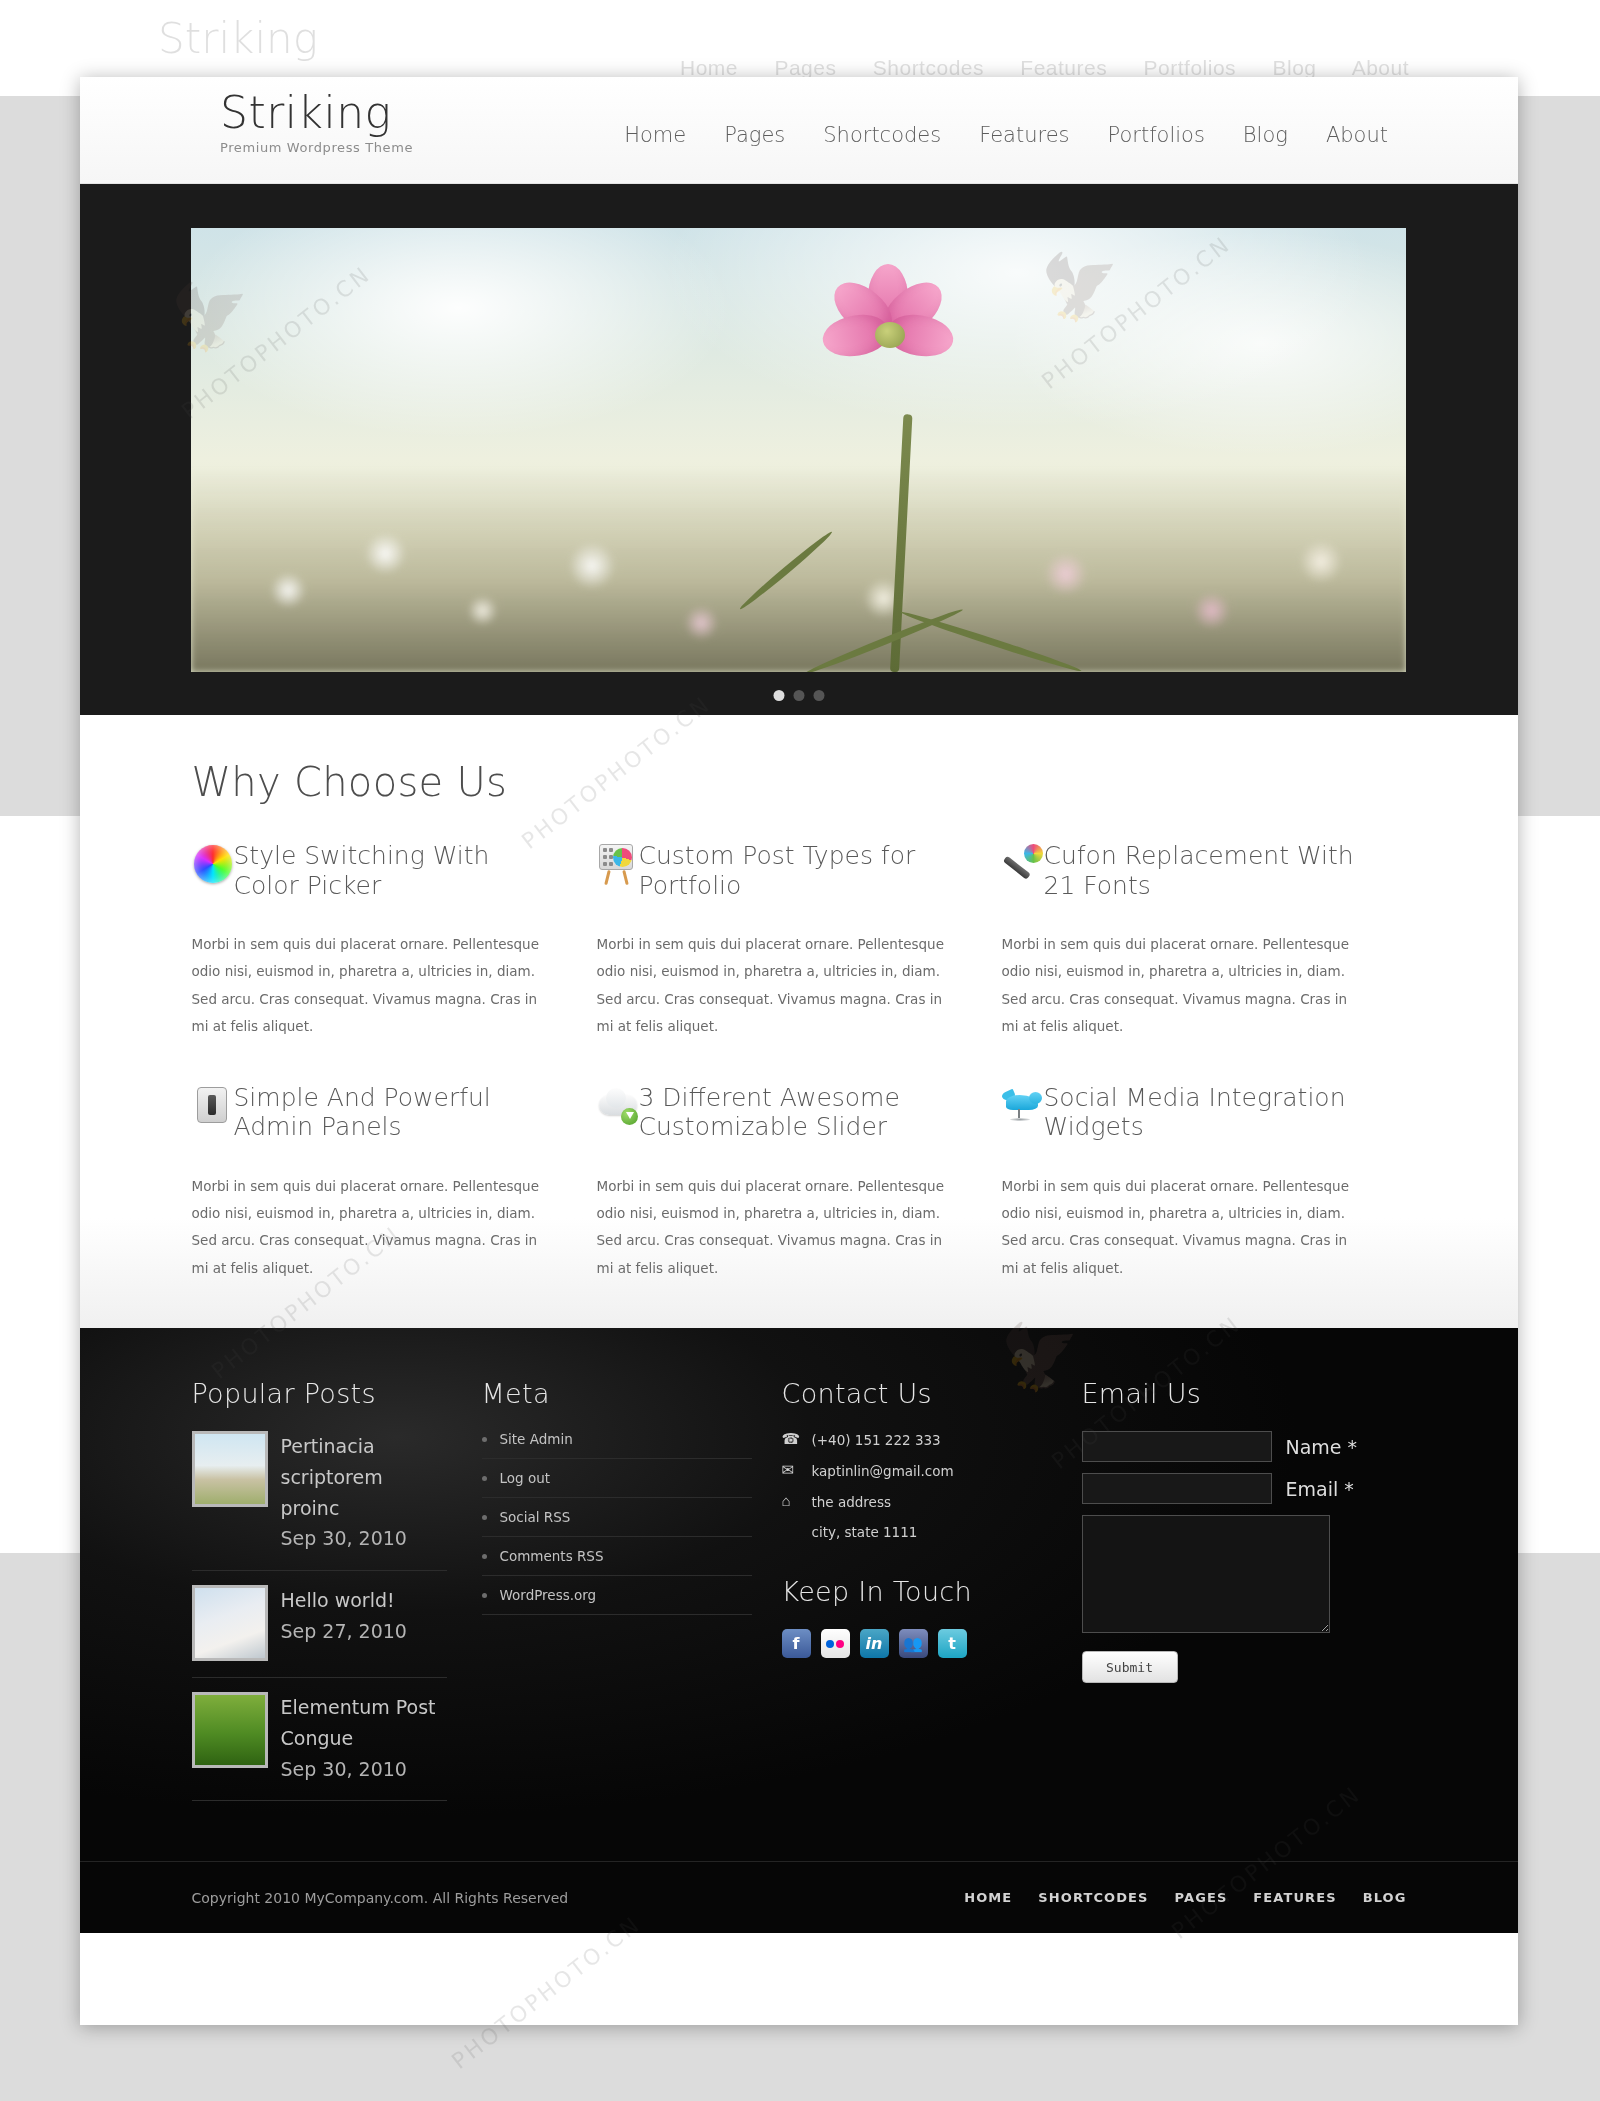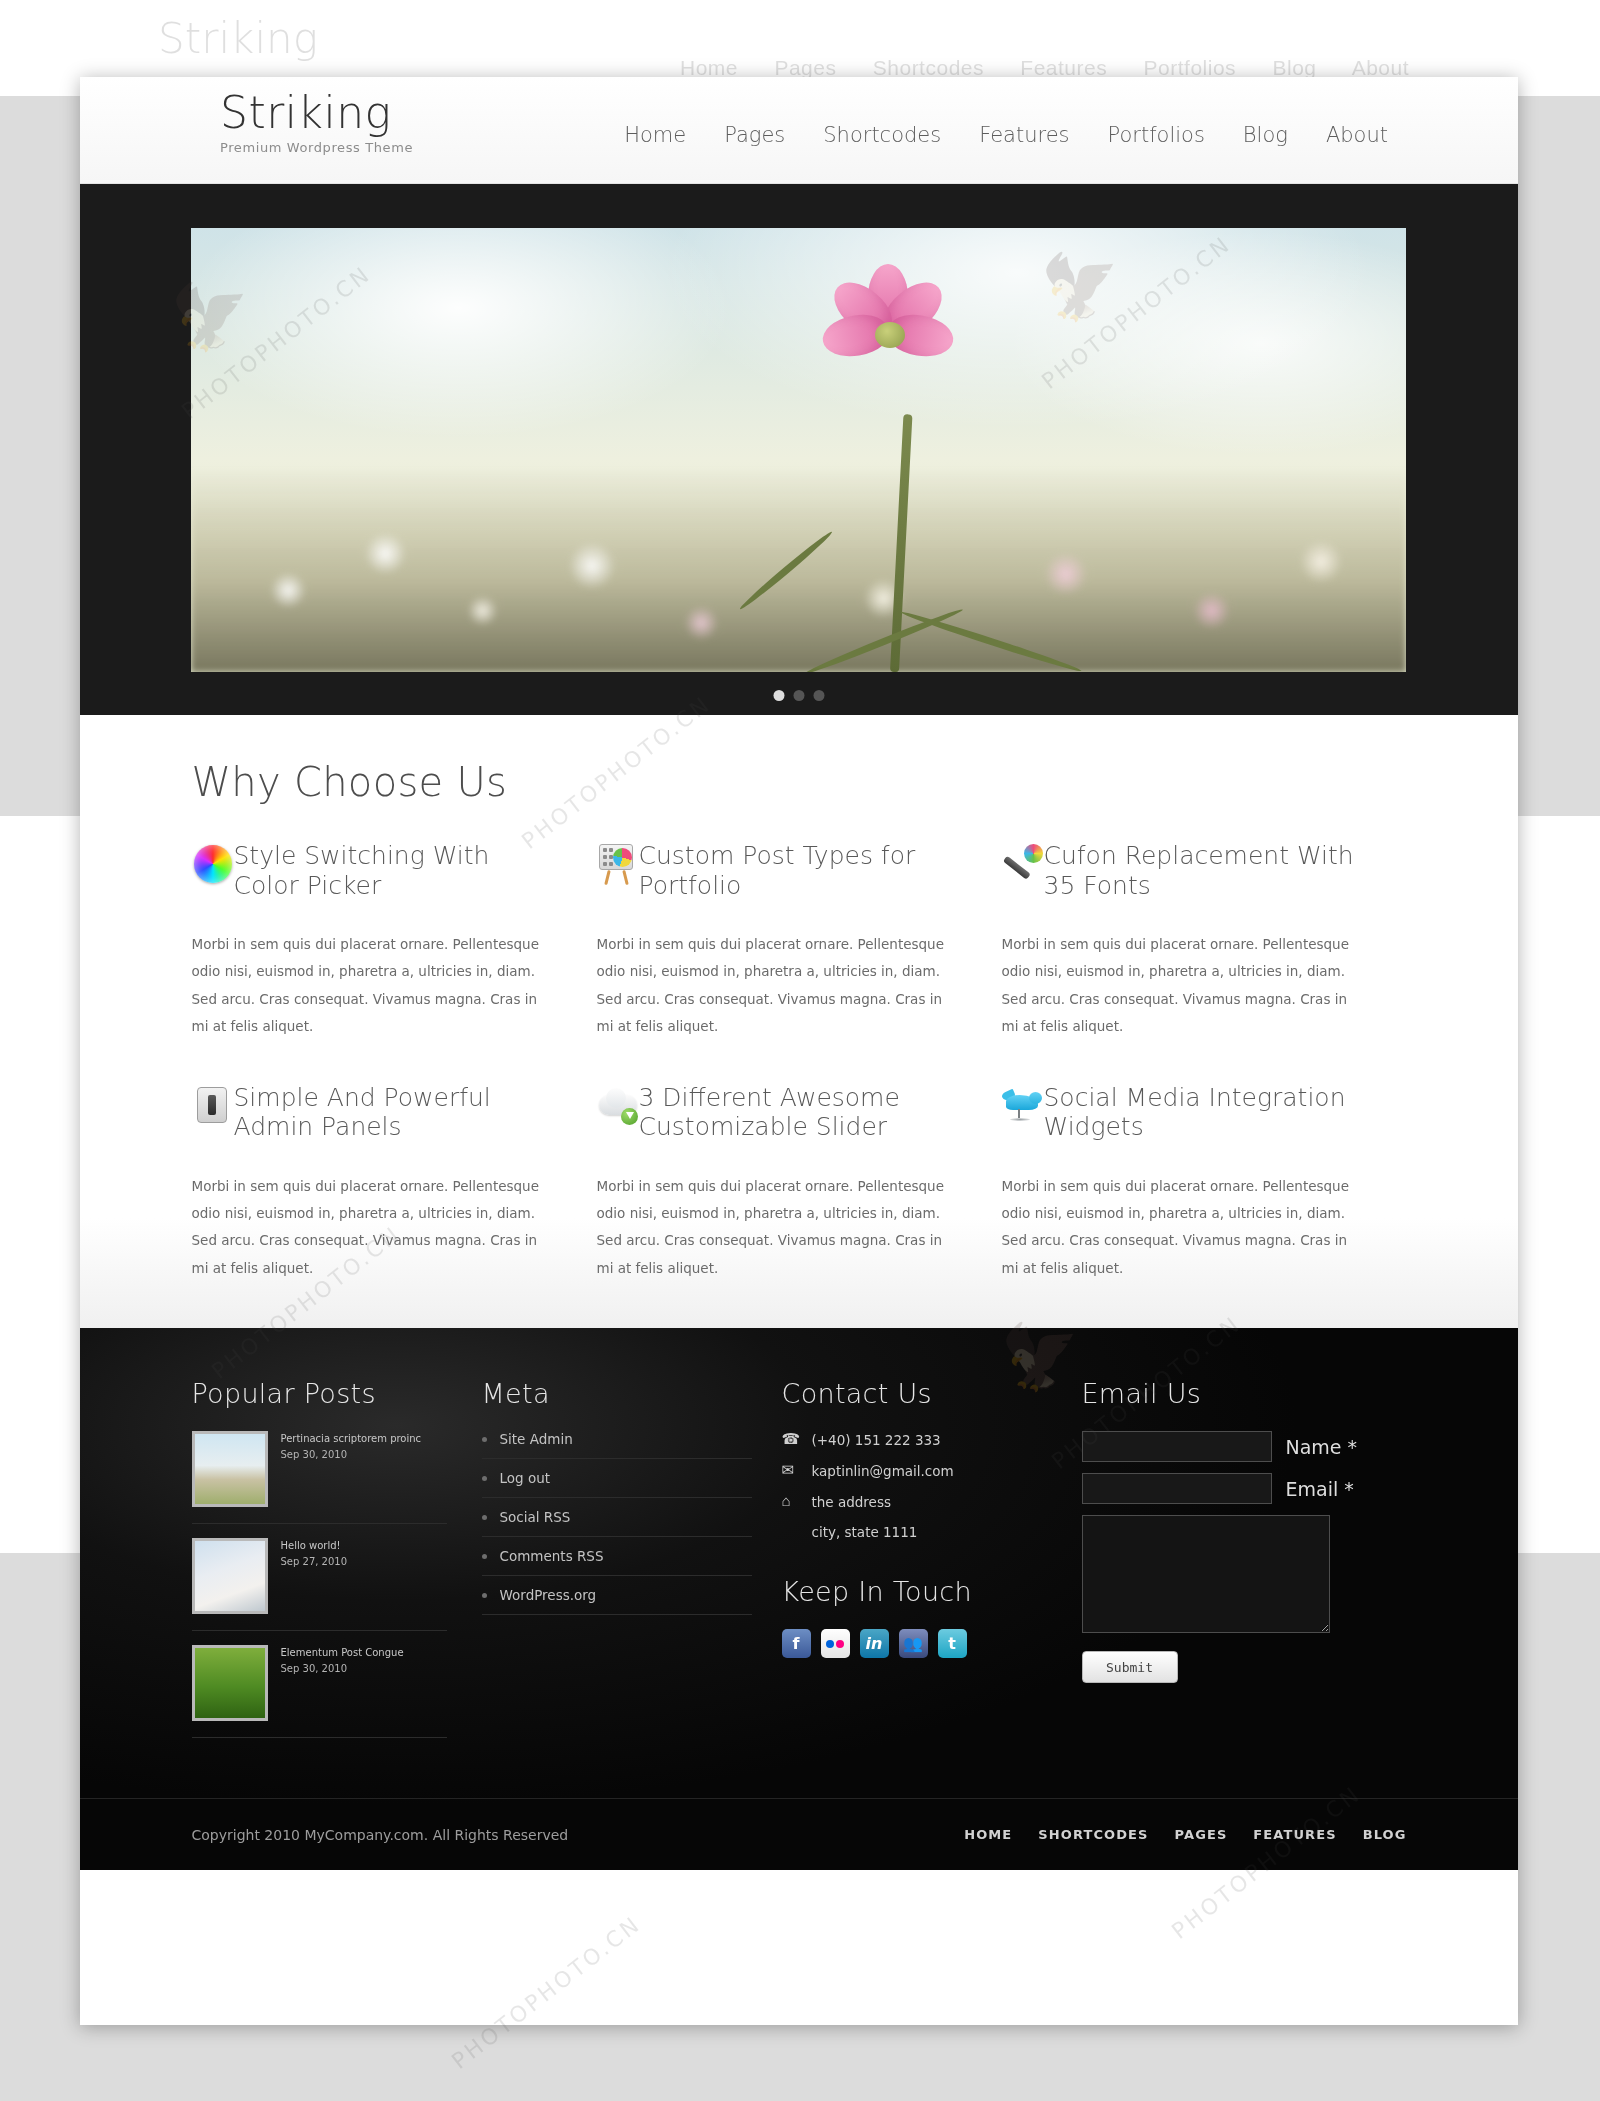--- a/index.html
+++ b/index.html
@@ -293,21 +293,21 @@
     border-bottom: 1px solid #2c2c2c;
     width: 255px;
   }
   .thumb {
     width: 76px; height: 76px; flex: 0 0 76px;
     border: 3px solid #b9b9b9; background: #777;
   }
   .thumb.t1 { background: linear-gradient(180deg,#cfe6f2 0%,#e7eef0 45%,#c9c2a4 65%,#9fae6d 100%); }
   .thumb.t2 { background: linear-gradient(160deg,#cfe0ee 0%,#e9edf2 40%,#f3f1ee 70%,#bfc8cf 100%); }
   .thumb.t3 { background: linear-gradient(180deg,#7fae3c 0%,#4f8b23 55%,#2f6312 100%); }
-  .post-txt { font-size: 10px; line-height: 1.62; color: #c8c8c8;
+  .post-txt { font-size: 19px; line-height: 1.62; color: #c8c8c8;
               font-family: "DejaVu Sans", sans-serif; }
   .post-date { color: #b4b4b4; }
 
   .meta-list { list-style: none; width: 270px; }
   .meta-list li {
     font-size: 13.5px; color: #c3c3c3; padding: 0 0 11px 18px;
     margin-bottom: 11px; border-bottom: 1px solid #2c2c2c; position: relative;
     font-family: "DejaVu Sans", sans-serif;
   }
   .meta-list li:before {
@@ -475,21 +475,21 @@
           </div>
 
           <div class="feat">
             <div class="feat-head">
               <div class="feat-icon">
                 <div class="ic-wand">
                     <div class="stick"></div>
                     <div class="spark"></div>
                   </div>
               </div>
-              <div class="feat-title">Cufon Replacement With 35 Fonts</div>
+              <div class="feat-title">Cufon Replacement With 21 Fonts</div>
             </div>
             <div class="feat-body">Morbi in sem quis dui placerat ornare. Pellentesque odio nisi, euismod in, pharetra a, ultricies in, diam. Sed arcu. Cras consequat. Vivamus magna. Cras in mi at felis aliquet.</div>
           </div>
 
         </div>
 
         <div class="feat-row second">
 
           <div class="feat">
             <div class="feat-head">

